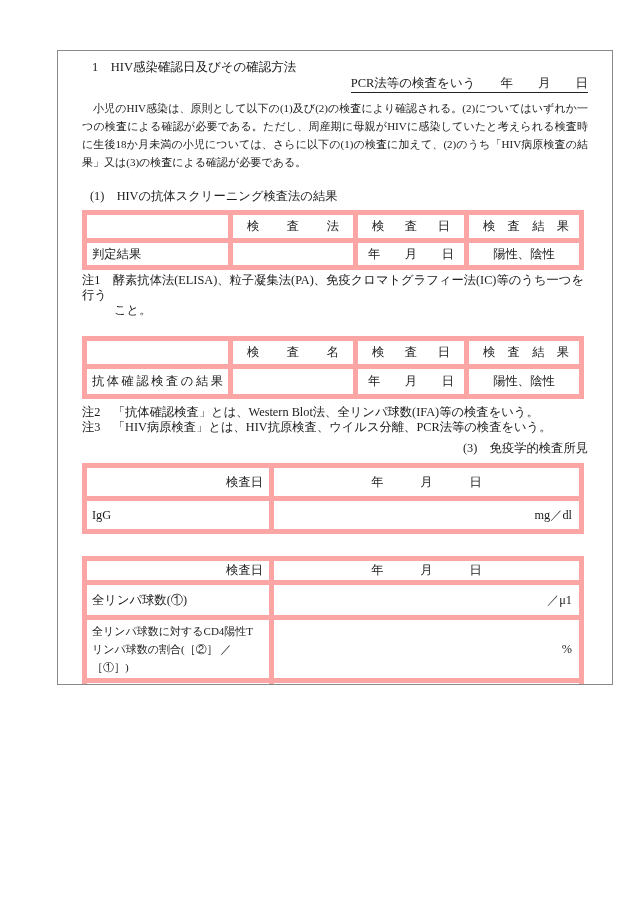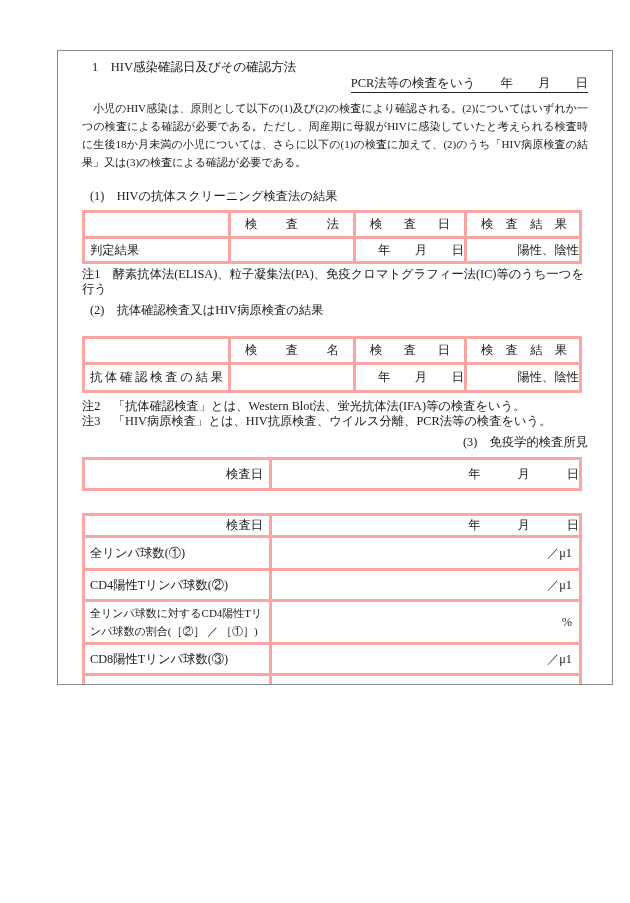--- a/index.html
+++ b/index.html
@@ -15,35 +15,35 @@
     padding:0 24px;overflow:hidden;
   }
   .title{padding-top:9px;margin-left:10px;font-size:12.5px;line-height:15px;}
   .dateline-wrap{margin-top:1px;text-align:right;font-size:12.5px;line-height:15px;}
   .dateline{display:inline-block;border-bottom:1px solid #222;padding-bottom:1px;}
   .intro{margin-top:6px;font-size:11px;line-height:18px;text-align:justify;}
   .subhead{margin-top:18px;margin-left:8px;font-size:12.3px;line-height:15px;}
   .subhead.s2{margin-top:6px;}
   .subhead.s3{margin-top:6px;text-align:right;}
   table{border-collapse:collapse;table-layout:fixed;width:497px;}
-  td{border:3px solid #fca5a5;font-size:12.3px;padding:0;overflow:hidden;white-space:nowrap;}
+  td{border:5px solid #fca5a5;font-size:12.3px;padding:0;overflow:hidden;white-space:nowrap;}
   .t1{margin-top:6px;}
   .t2{margin-top:18px;}
   .t3a{margin-top:7px;}
   .t3b{margin-top:22px;}
   .r23 td{height:23px;}
   .r22 td{height:22px;}
   .r25 td{height:25px;}
   .r19 td{height:19px;}
   .r30 td{height:30px;}
   .r28 td{height:28px;}
   .spread{text-align:justify;text-align-last:justify;padding:0 14px;}
   .spread-tight{text-align:justify;text-align-last:justify;padding:0 5px;}
   .lbl{padding-left:5px;text-align:left;}
-  .ctr{text-align:right;}
+  .ctr{text-align:center;}
   .rt{text-align:right;padding-right:6px;}
   .unit{text-align:right;padding-right:7px;}
   .note{margin-top:3px;font-size:12.3px;line-height:15px;}
   .note.m6{margin-top:6px;}
   .note-cont{margin-left:32px;font-size:12.3px;line-height:15px;}
   .small-lbl{font-size:11px;line-height:18px;white-space:normal;padding:2px 5px;text-align:left;}
 </style>
 </head>
 <body>
 
@@ -76,22 +76,22 @@
     <tr class="r22">
       <td class="lbl">判定結果</td>
       <td></td>
       <td class="ctr">年　　月　　日</td>
       <td class="ctr">陽性、陰性</td>
     </tr>
   </tbody>
     </table>
 
   <div class="note">注1　酵素抗体法(ELISA)、粒子凝集法(PA)、免疫クロマトグラフィー法(IC)等のうち一つを行う</div>
+  <div class="note-cont">こと。</div>
 
-  <div class="subhead s2">(2)　抗体確認検査又はHIV病原検査の結果</div>
 
   <table class="t2">
     <colgroup>
         <col style="width:146px">
         <col style="width:125px">
         <col style="width:111px">
         <col style="width:115px">
       </colgroup>
     <tbody>
         <tr class="r23">
@@ -102,54 +102,54 @@
     </tr>
     <tr class="r25">
       <td class="spread-tight">抗体確認検査の結果</td>
       <td></td>
       <td class="ctr">年　　月　　日</td>
       <td class="ctr">陽性、陰性</td>
     </tr>
   </tbody>
     </table>
 
-  <div class="note m6">注2　「抗体確認検査」とは、Western Blot法、蛍光抗体法(IFA)等の検査をいう。</div>
+  <div class="note m6">注2　「抗体確認検査」とは、Western Blot法、全リンパ球数(IFA)等の検査をいう。</div>
   <div class="note" style="margin-top:0;">注3　「HIV病原検査」とは、HIV抗原検査、ウイルス分離、PCR法等の検査をいう。</div>
 
   <div class="subhead s3">(3)　免疫学的検査所見</div>
 
   <table class="t3a">
     <colgroup>
         <col style="width:187px">
         <col style="width:310px">
       </colgroup>
     <tbody>
         <tr class="r28">
       <td class="rt">検査日</td>
       <td class="ctr">年　　　月　　　日</td>
+    </tr>
+    <tr class="r28">
+      <td class="lbl">IgG</td>
+      <td class="unit">mg／dl</td>
     </tr>
   </tbody>
     </table>
 
   <table class="t3b">
     <colgroup>
         <col style="width:187px">
         <col style="width:310px">
       </colgroup>
     <tbody>
         <tr class="r19">
       <td class="rt">検査日</td>
       <td class="ctr">年　　　月　　　日</td>
     </tr>
     <tr class="r30">
       <td class="lbl">全リンパ球数(①)</td>
-      <td class="unit">／μ1</td>
-    </tr>
-    <tr class="r28">
-      <td class="lbl">CD4陽性Tリンパ球数(②)</td>
       <td class="unit">／μ1</td>
     </tr>
     <tr class="r30">
       <td class="small-lbl">全リンパ球数に対するCD4陽性Tリンパ球数の割合(［②］ ／ ［①］)</td>
       <td class="unit">%</td>
     </tr>
     <tr class="r28">
       <td class="lbl">CD8陽性Tリンパ球数(③)</td>
       <td class="unit">／μ1</td>
     </tr>

